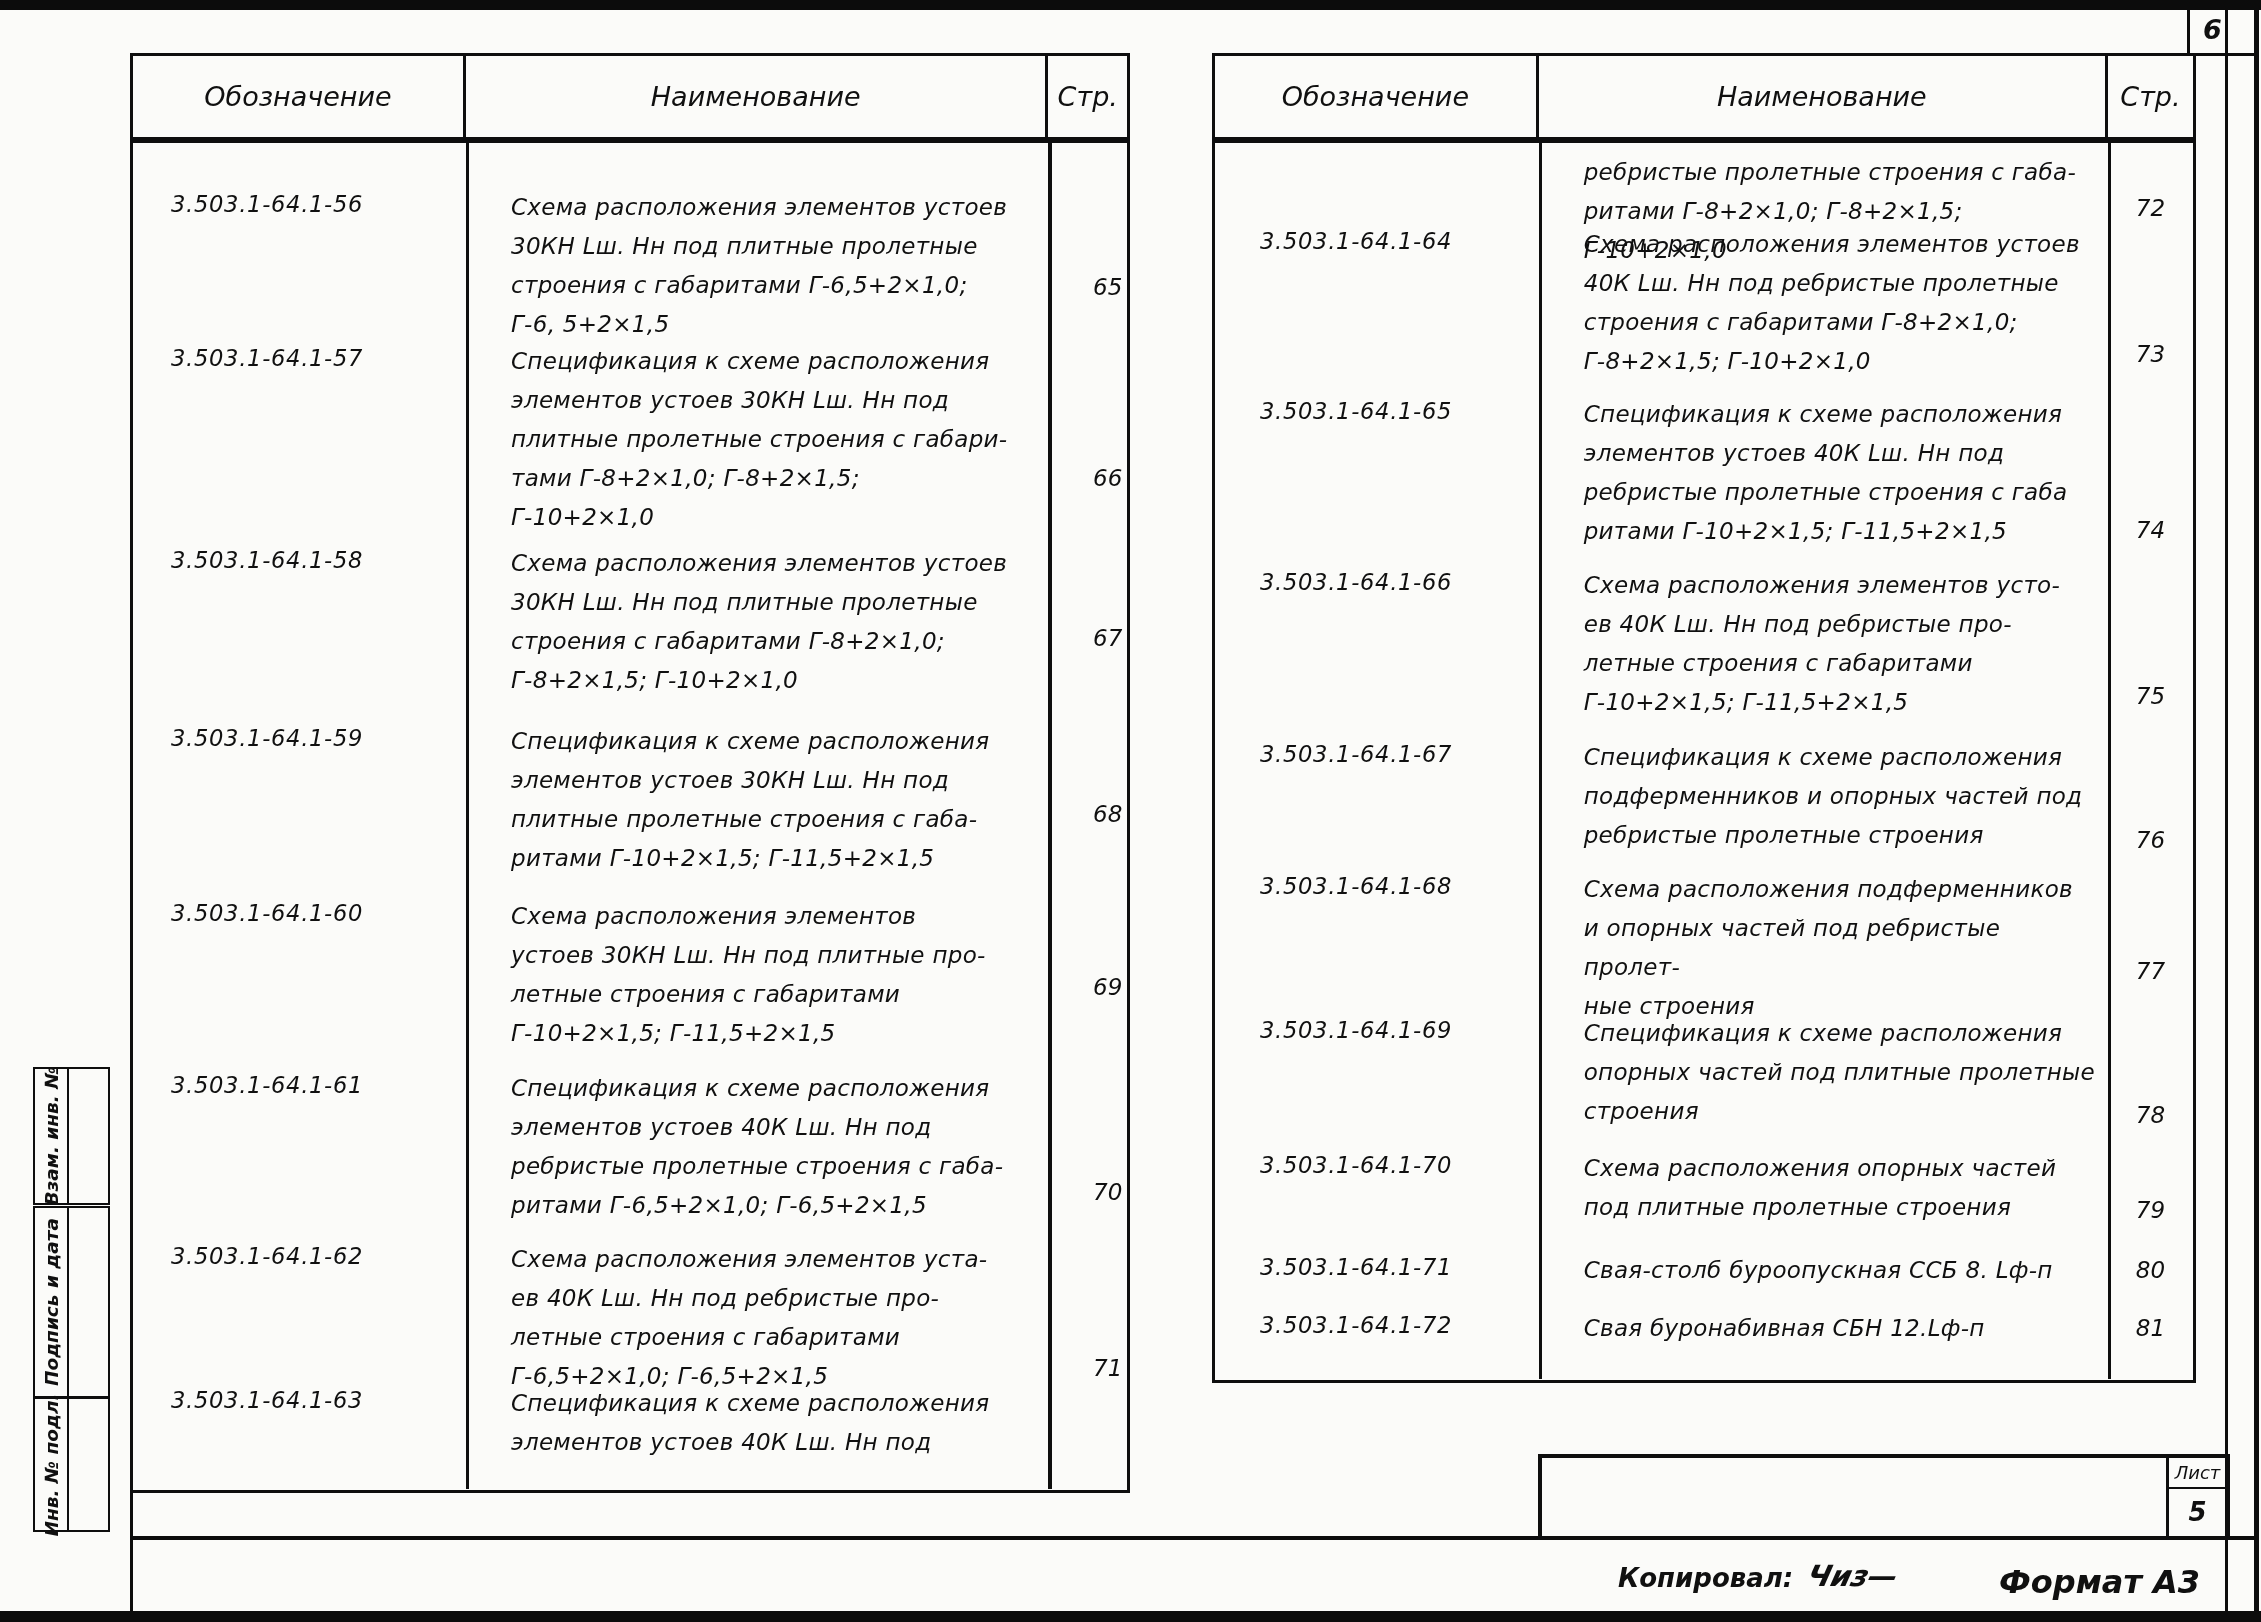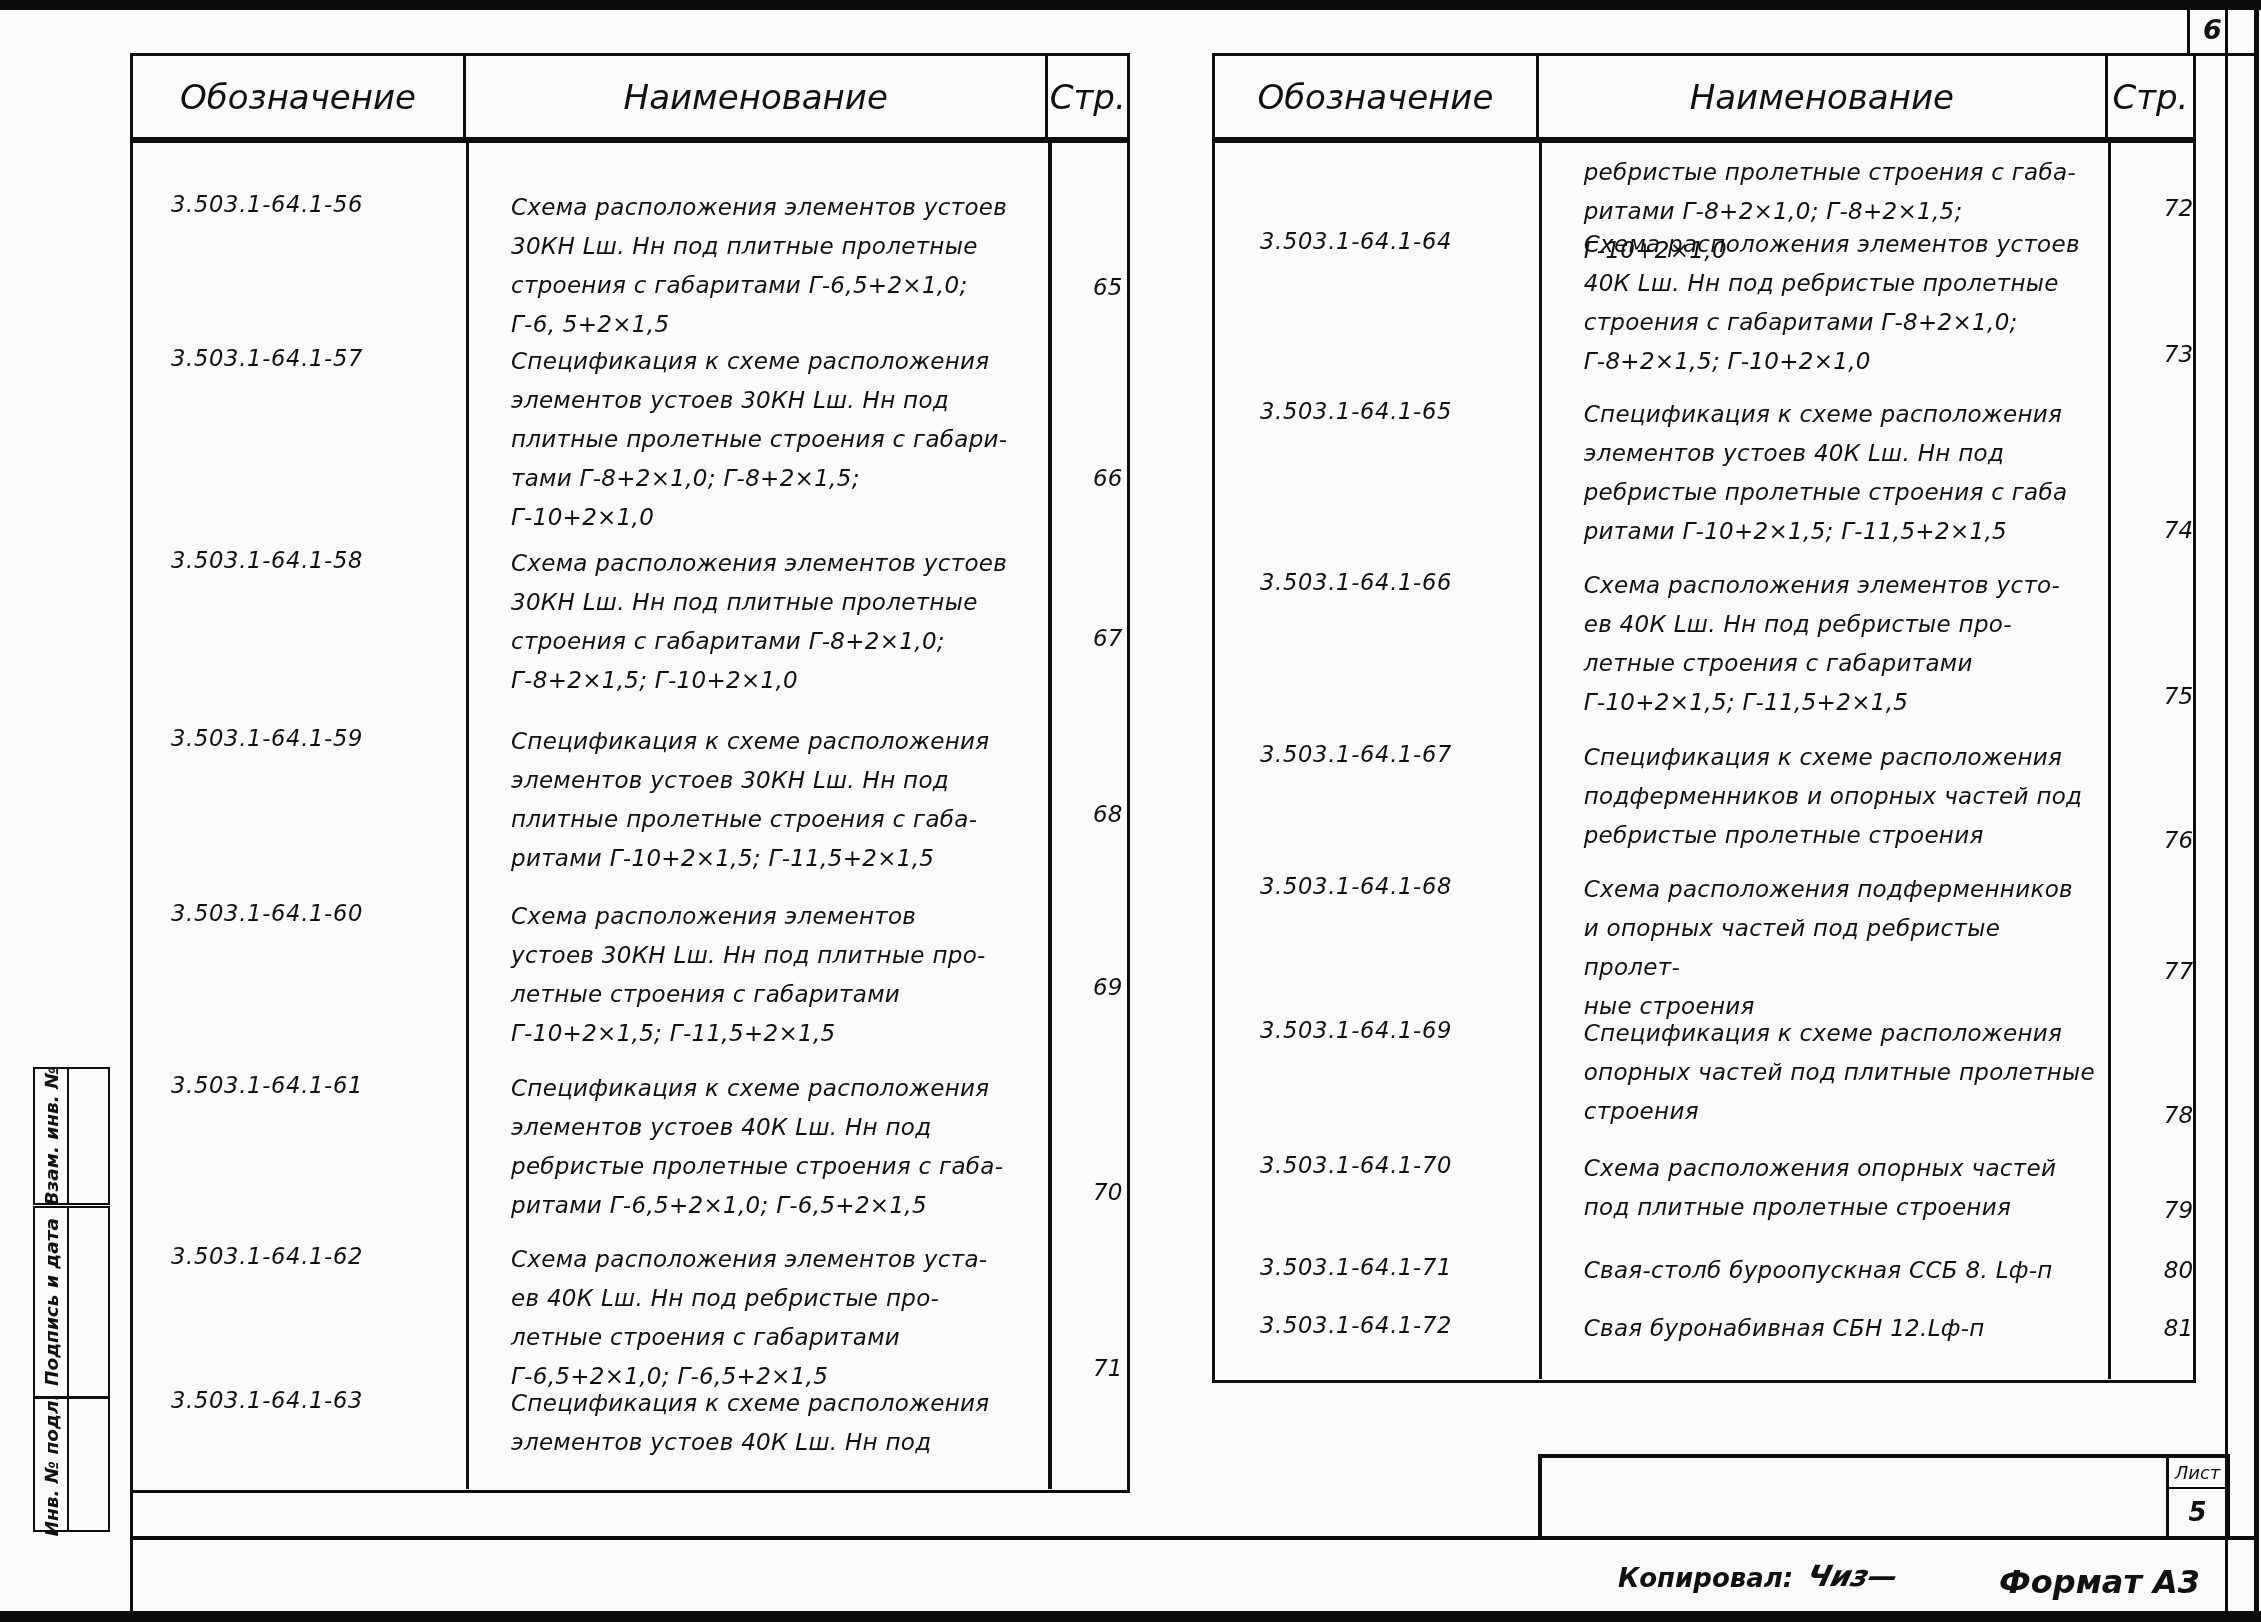--- a/index.html
+++ b/index.html
@@ -20,21 +20,21 @@
   
   #corner-vline{left:2187px;top:9.6px;width:2.7px;height:45px;}
   #corner-hline{left:2187px;top:53px;width:69px;height:3.4px;}
   #corner-num{left:2192px;top:13.7px;width:41px;text-align:center;
     font-size:27px;font-weight:bold;}
   
   .ctable{position:absolute;border:3.4px solid #0e0e0e;box-sizing:border-box;}
   #table-left{left:130px;top:53px;width:1000px;height:1440px;}
   #table-right{left:1212px;top:53px;width:984px;height:1330px;}
   .thead{display:flex;height:81px;border-bottom:6.2px solid #0e0e0e;
-    align-items:center;font-size:34px;}
+    align-items:center;font-size:27px;}
   .thead .th{text-align:center;box-sizing:border-box;height:100%;
     display:flex;align-items:center;justify-content:center;}
   #table-left .th-desig{width:33.5%;border-right:3.4px solid #0e0e0e;}
   #table-left .th-name{width:58.6%;border-right:3.4px solid #0e0e0e;}
   #table-right .th-desig{width:33.1%;border-right:3.4px solid #0e0e0e;}
   #table-right .th-name{width:58.2%;border-right:3.4px solid #0e0e0e;}
   .th-page{flex:1;}
   .tbody{position:relative;width:100%;}
   #table-left .tbody{height:1346px;}
   #table-right .tbody{height:1236px;}
@@ -47,21 +47,21 @@
   .c-desig{position:absolute;top:2.7px;font-size:22.6px;letter-spacing:0.7px;
     white-space:nowrap;}
   #table-left .c-desig{left:38px;}
   #table-right .c-desig{left:45px;}
   .c-name{position:absolute;top:0;font-size:23px;line-height:39px;
     white-space:pre-line;letter-spacing:0.3px;}
   #table-left .c-name{left:calc(33.5% + 45px);width:53%;}
   #table-right .c-name{left:calc(33.1% + 45px);width:53%;}
   .c-page{position:absolute;font-size:23px;text-align:center;}
   #table-left .c-page{left:92.1%;width:7.9%;padding-left:20px;}
-  #table-right .c-page{left:91.3%;width:8.7%;padding-left:28px;}
+  #table-right .c-page{left:91.3%;width:8.7%;}
   
   .sbox{position:absolute;left:33px;width:77px;border:2.7px solid #0e0e0e;
     box-sizing:border-box;display:flex;}
   .rot-cell{width:31.5px;border-right:2.7px solid #0e0e0e;position:relative;}
   .rot-cell span{position:absolute;left:50%;top:50%;
     transform:translate(-50%,-50%) rotate(-90deg);white-space:nowrap;
     font-size:18.5px;font-weight:bold;}
   .blank-cell{flex:1;}
   #sbox-1{top:1067px;height:138px;}
   #sbox-2{top:1206px;height:192px;}

